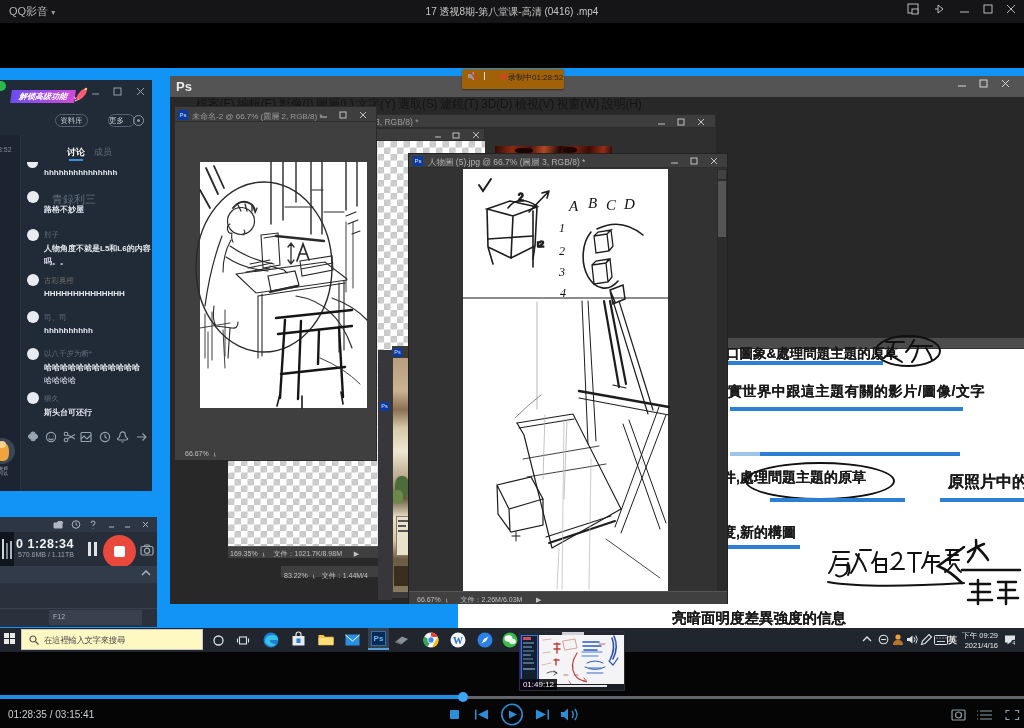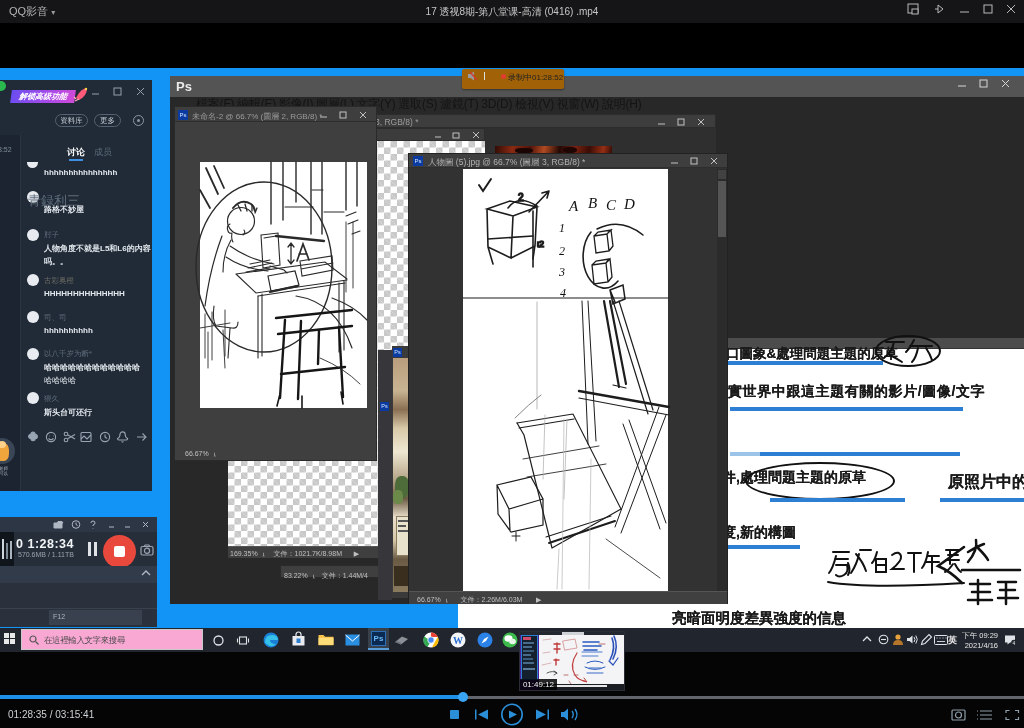--- a/index.html
+++ b/index.html
@@ -273,41 +273,41 @@
  </svg>
  <svg class="a" style="left:90px;top:7px" width="60" height="10" viewBox="0 0 60 10">
   <g stroke="#93a0ad" fill="none" stroke-width="1">
         <path d="M2 7 h7"></path>
         <rect x="24" y="1" width="7" height="7"></rect>
         <path d="M47 1 l7 7 m0 -7 l-7 7"></path>
       </g>
  </svg>
 
  <div class="a t" style="left:55px;top:34px;width:33px;height:13px;border:1px solid #55626f;border-radius:7px;color:#c3cdd6;font-size:7.5px;text-align:center;line-height:12px">资料库</div>
- <div class="a t" style="left:94px;top:34px;width:27px;height:13px;border:1px solid #55626f;border-radius:7px;color:#c3cdd6;font-size:7.5px;text-align:center;line-height:12px">更多</div>
+ <div class="a t" style="left:108px;top:34px;width:27px;height:13px;border:1px solid #55626f;border-radius:7px;color:#c3cdd6;font-size:7.5px;text-align:left;line-height:12px">更多</div>
  <div class="a" style="left:133px;top:35px;width:11px;height:11px;border:1px solid #8b98a5;border-radius:50%"></div>
  <div class="a" style="left:137px;top:39px;width:3px;height:3px;background:#8b98a5;border-radius:50%"></div>
 
  <div class="a" style="left:0;top:55px;width:21px;height:356px;background:#1b2430;border-right:1px solid #2a3542"></div>
  <div class="a t" style="left:-2px;top:66px;font-size:7px;color:#7f8c98">8:52</div>
 
  <div class="a" style="left:-11px;top:358px;width:26px;height:26px;border-radius:50%;background:#3a4656;overflow:hidden">
   <div class="a" style="left:7px;top:5px;width:13px;height:18px;background:#f0a43c;border-radius:40%"></div>
   <div class="a" style="left:9px;top:3px;width:8px;height:7px;background:#ffd28a;border-radius:50%"></div>
  </div>
  <div class="a t" style="left:-1px;top:386px;font-size:4.5px;color:#aab4be">老师<br>可以</div>
 
  <div class="a t" style="left:67px;top:66px;font-size:9px;color:#fff;font-weight:bold">讨论</div>
  <div class="a" style="left:69px;top:79px;width:14px;height:2px;background:#3f8fe0"></div>
  <div class="a t" style="left:94px;top:66px;font-size:9px;color:#5d6b7a">成员</div>
 
  <div class="a" style="left:27px;top:82px;width:11px;height:6px;border-radius:0 0 6px 6px;background:#e8ecf0"></div>
  <div class="a t" style="left:44px;top:88px;font-size:8px;color:#e3e8ee;font-weight:bold">hhhhhhhhhhhhhhh</div>
  <div class="a" style="left:27px;top:111px;width:12px;height:12px;border-radius:50%;background:#e8ecf0"></div>
- <div class="a t" style="left:28px;top:112px;font-size:13px;color:#5e6c7c">青録利三</div>
+ <div class="a t" style="left:52px;top:112px;font-size:11px;color:#5e6c7c">青録利三</div>
  <div class="a t" style="left:44px;top:124px;font-size:8px;color:#e3e8ee;font-weight:bold">路格不妙屋</div>
  <div class="a" style="left:27px;top:149px;width:12px;height:12px;border-radius:50%;background:#e8ecf0"></div>
  <div class="a t" style="left:44px;top:150px;font-size:7.5px;color:#5e6c7c">肘子</div>
  <div class="a t" style="left:44px;top:163px;font-size:8px;color:#e3e8ee;font-weight:bold">人物角度不就是L5和L6的内容</div>
  <div class="a t" style="left:44px;top:176px;font-size:8px;color:#e3e8ee;font-weight:bold">吗。。</div>
  <div class="a" style="left:27px;top:194px;width:12px;height:12px;border-radius:50%;background:#e8ecf0"></div>
  <div class="a t" style="left:44px;top:196px;font-size:7.5px;color:#6e6c64">古彩奥橙</div>
  <div class="a t" style="left:44px;top:209px;font-size:8px;color:#e3e8ee;font-weight:bold">HHHHHHHHHHHHHH</div>
  <div class="a" style="left:27px;top:231px;width:12px;height:12px;border-radius:50%;background:#e8ecf0"></div>
  <div class="a t" style="left:44px;top:233px;font-size:7.5px;color:#5e6c7c">司、司</div>
@@ -379,21 +379,21 @@
 </div>
 <div class="a" style="left:0;top:628px;width:1024px;height:24px;background:#21252d">
  <svg class="a" style="left:4px;top:5px" width="11" height="11" viewBox="0 0 11 11">
   <g fill="#e8e8e8">
         <rect x="0" y="0" width="5" height="5"></rect>
         <rect x="6" y="0" width="5" height="5"></rect>
         <rect x="0" y="6" width="5" height="5"></rect>
         <rect x="6" y="6" width="5" height="5"></rect>
       </g>
  </svg>
- <div class="a" style="left:21px;top:1px;width:182px;height:21px;background:#f9a8d4;border:1px solid #c8c8c8">
+ <div class="a" style="left:21px;top:1px;width:182px;height:21px;background:#fef9c3;border:1px solid #c8c8c8">
   <svg class="a" style="left:7px;top:5px" width="10" height="10" viewBox="0 0 10 10">
         <circle cx="4" cy="4" r="3" stroke="#555" fill="none" stroke-width="1.2"></circle>
         <path d="M6.5 6.5 L9.5 9.5" stroke="#555" stroke-width="1.2"></path>
       </svg>
   <div class="a t" style="left:22px;top:5px;font-size:8.5px;color:#4a4a4a;letter-spacing:-0.4px">在這裡輸入文字來搜尋</div>
  </div>
  <svg class="a" style="left:213px;top:7px" width="11" height="11" viewBox="0 0 11 11">
       <circle cx="5.5" cy="5.5" r="4.5" stroke="#dfe3e8" fill="none" stroke-width="1.3"></circle>
     </svg>
  <svg class="a" style="left:237px;top:7px" width="12" height="11" viewBox="0 0 12 11">

